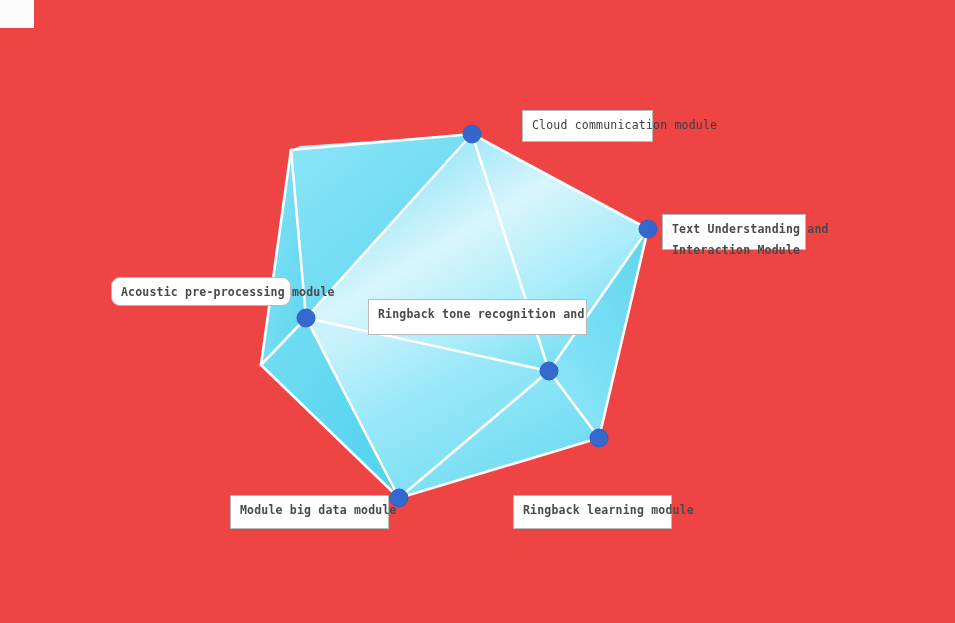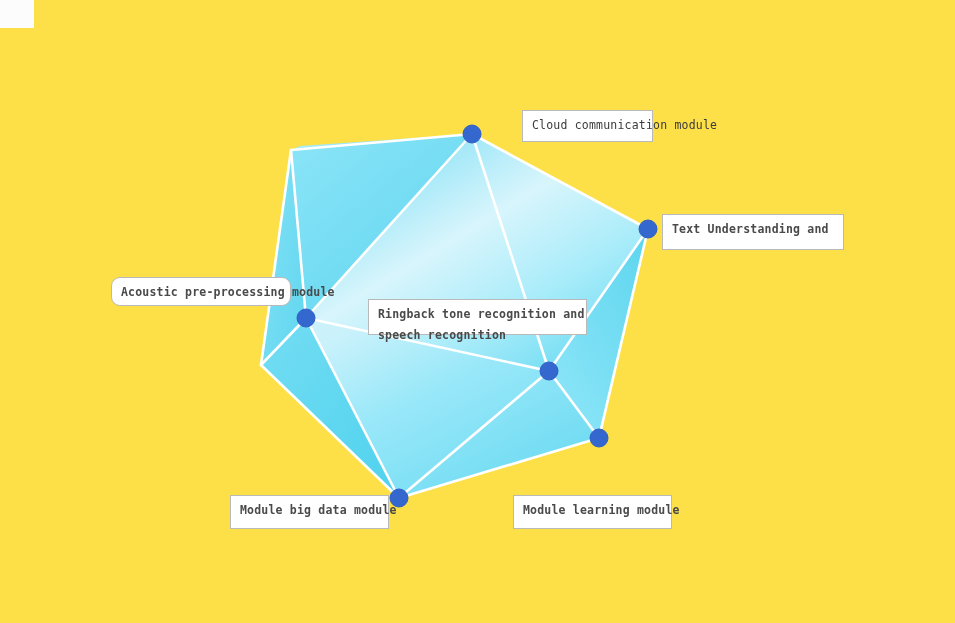--- a/index.html
+++ b/index.html
@@ -8,21 +8,21 @@
     padding: 0;
     background: #ffffff;
   }
   body {
     font-family: "DejaVu Sans Mono", monospace;
   }
   #canvas {
     position: relative;
     width: 955px;
     height: 623px;
-    background: #fde047;
+    background: #ef4444;
     overflow: hidden;
   }
   #corner-artifact {
     position: absolute;
     left: 0;
     top: 0;
     width: 34px;
     height: 28px;
     background: #fcfcfd;
   }
@@ -130,31 +130,31 @@
         <circle cx="549" cy="371" r="9" fill="#3568cf" stroke="#2f5fc4" stroke-width="1"></circle>
         <circle cx="599" cy="438" r="9" fill="#3568cf" stroke="#2f5fc4" stroke-width="1"></circle>
         <circle cx="399" cy="498" r="9" fill="#3568cf" stroke="#2f5fc4" stroke-width="1"></circle>
       </g>
   </svg>
 
   <div id="label-layer">
       <div class="label-box" style="left: 522px; top: 110px; width: 131px; height: 32px; text-align: left;">
         <span class="label-line">Cloud communication module</span>
       </div>
-      <div class="label-box bold" style="left: 662px; top: 214px; width: 182px; height: 36px; text-align: left;">
+      <div class="label-box bold" style="left: 662px; top: 214px; width: 144px; height: 36px; text-align: left;">
         <span class="label-line">Text Understanding and</span>
+        <span class="label-line">Interaction Module</span>
       </div>
       <div class="label-box bold" style="left: 111px; top: 277px; width: 180px; height: 29px; text-align: left; border-radius: 9px;">
         <span class="label-line">Acoustic pre-processing module</span>
       </div>
       <div class="label-box bold" style="left: 368px; top: 299px; width: 219px; height: 36px; text-align: left;">
         <span class="label-line">Ringback tone recognition and</span>
-        <span class="label-line">speech recognition</span>
       </div>
       <div class="label-box bold" style="left: 230px; top: 495px; width: 159px; height: 34px; text-align: center;">
         <span class="label-line">Module big data module</span>
       </div>
       <div class="label-box bold" style="left: 513px; top: 495px; width: 159px; height: 34px; text-align: center;">
-        <span class="label-line">Module learning module</span>
+        <span class="label-line">Ringback learning module</span>
       </div>
     </div>
 
 </div>
 
 </body></html>

